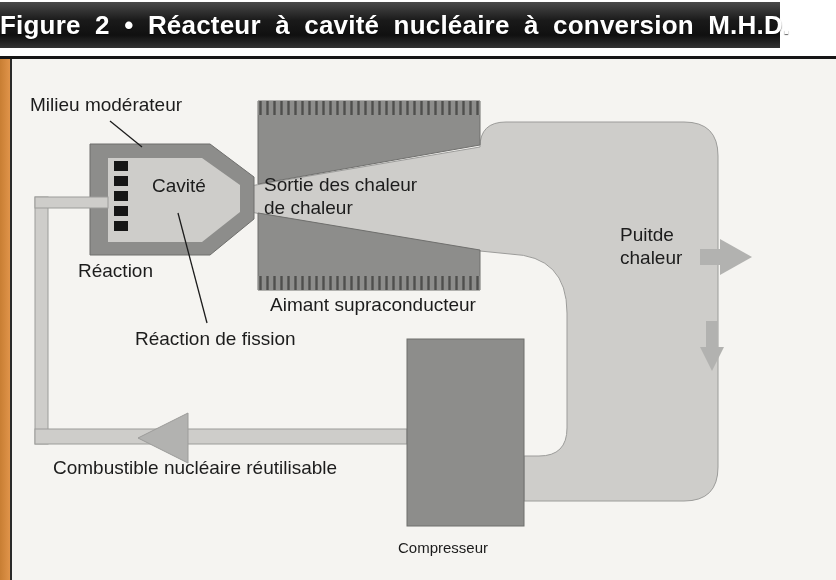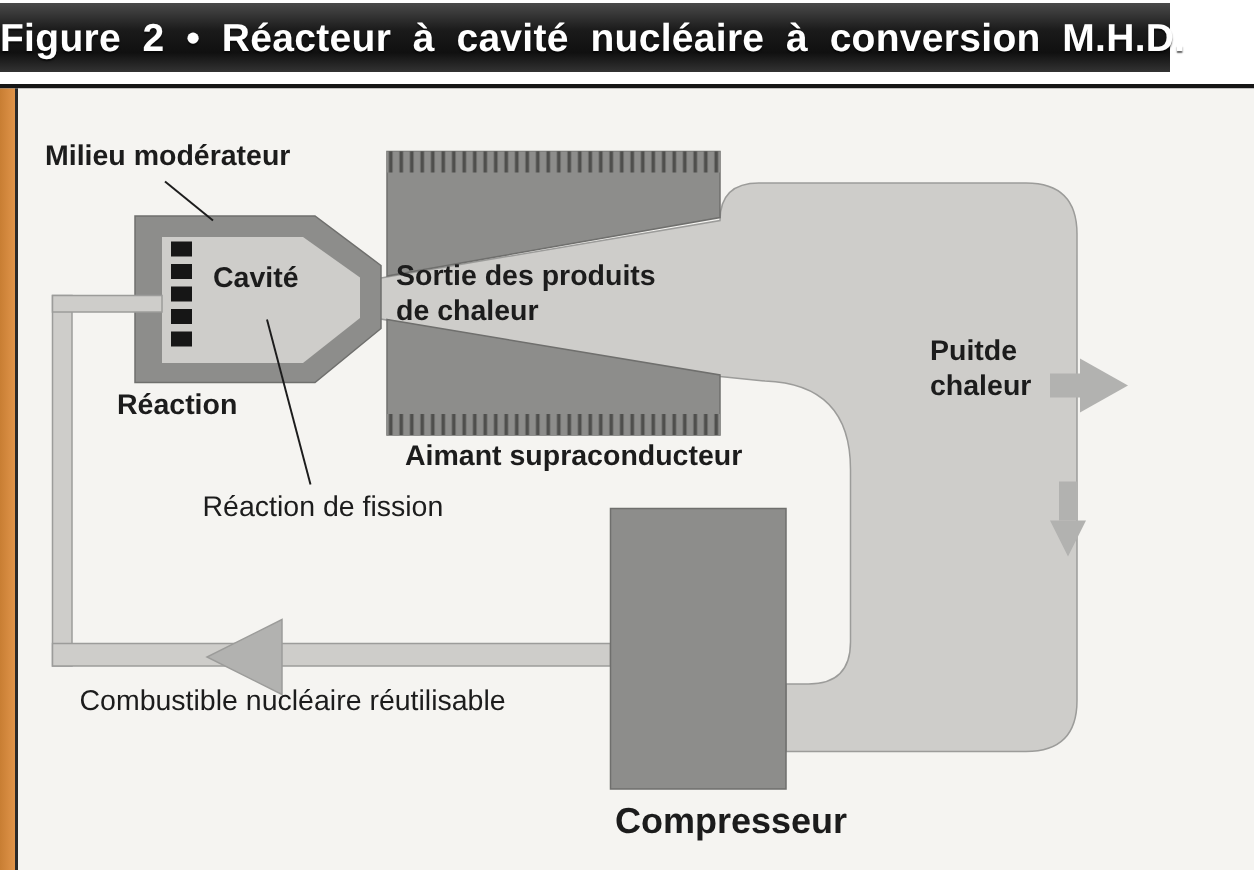--- a/index.html
+++ b/index.html
@@ -23,21 +23,21 @@
     position:absolute; left:0; top:59px; width:10px; height:521px;
     background:linear-gradient(90deg,#c87e33,var(--accent-strip));
   }
   .frame-left { position:absolute; left:10px; top:59px; width:2px; height:521px; background:#2a2a2a; }
   .diagram {
     position:absolute; left:12px; top:59px; width:824px; height:521px;
     background:var(--background);
   }
   .diagram svg { position:absolute; left:0; top:0; }
   .lbl { position:absolute; color:var(--ink); font-size:19px; white-space:nowrap; line-height:23px; }
-  .b { font-weight:bold; }
+  .b { font-weight:normal; }
   .lbl span { display:block; }
 </style>
 </head>
 <body>
 
 <div class="title-bar">
   <span>Figure 2 • Réacteur à cavité nucléaire à conversion M.H.D.</span>
 </div>
 
 <div class="frame-top"></div>
@@ -90,34 +90,34 @@
       <rect x="694" y="262" width="12" height="26"></rect>
       <polygon points="688,288 712,288 700,312"></polygon>
     </g>
 
     <line x1="98" y1="62" x2="130" y2="88" stroke="#1c1c1c" stroke-width="1.3"></line>
     <line x1="195" y1="264" x2="166" y2="154" stroke="#1c1c1c" stroke-width="1.3"></line>
   </svg>
 
   <div class="lbl b" style="left:18px;top:34px">Milieu modérateur</div>
 
-  <div class="lbl b" style="left:130px;top:115px">Cavité</div>
+  <div class="lbl b" style="left:140px;top:115px">Cavité</div>
 
   <div class="lbl b" style="left:66px;top:200px">Réaction</div>
 
   <div class="lbl b" style="left:252px;top:114px">
-    <span>Sortie des produits</span>
+    <span>Sortie des chaleur</span>
     <span>de chaleur</span>
   </div>
 
   <div class="lbl b" style="left:258px;top:234px">Aimant supraconducteur</div>
 
   <div class="lbl" style="left:123px;top:268px">Réaction de fission</div>
 
   <div class="lbl b" style="left:608px;top:164px">
     <span>Puitde</span>
     <span>chaleur</span>
   </div>
 
   <div class="lbl" style="left:41px;top:397px">Combustible nucléaire réutilisable</div>
 
-  <div class="lbl b" style="left:398px;top:477px;font-size:24px">Compresseur</div>
+  <div class="lbl b" style="left:386px;top:477px;font-size:15px">Compresseur</div>
 </div>
 
 </body></html>

